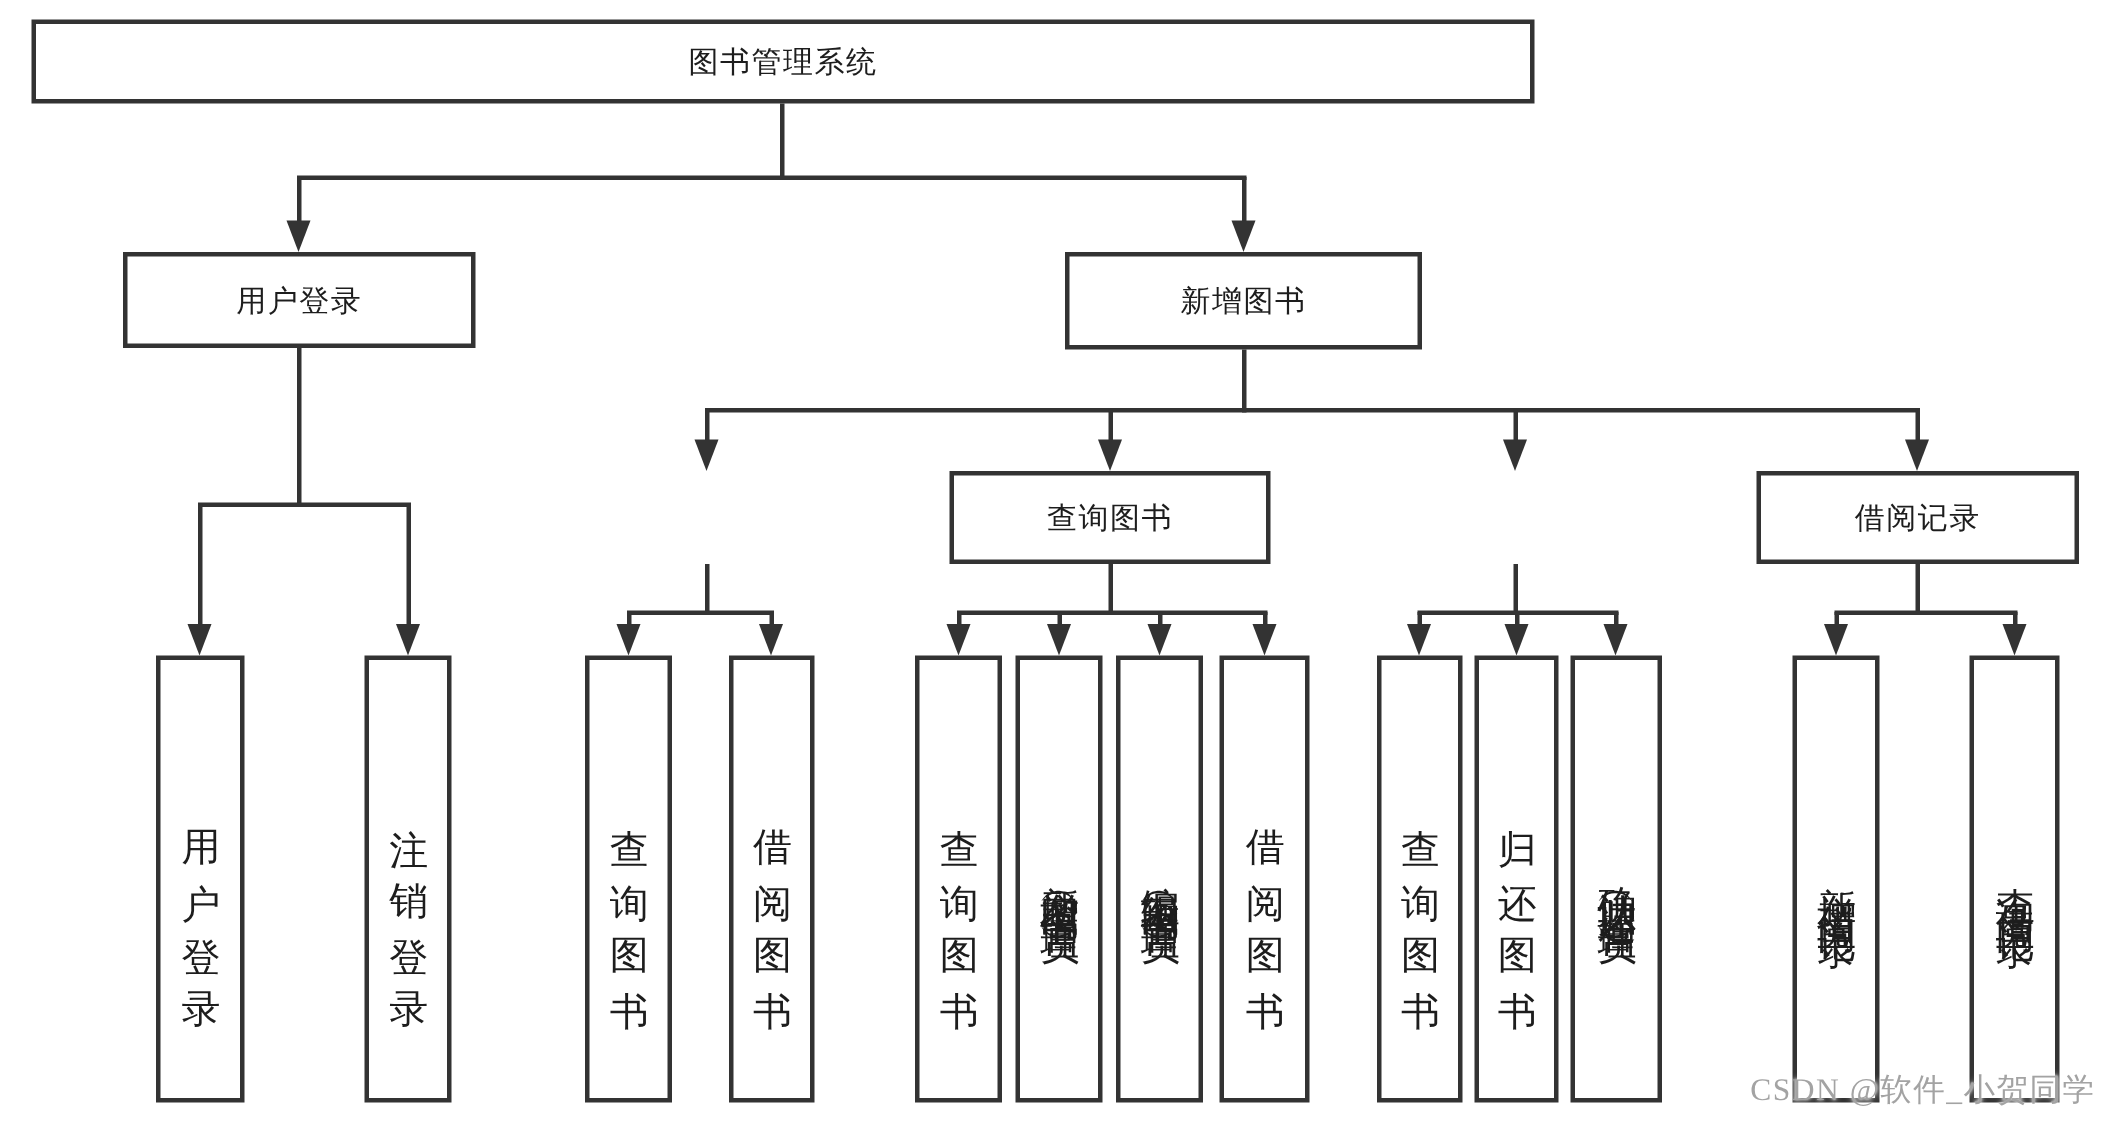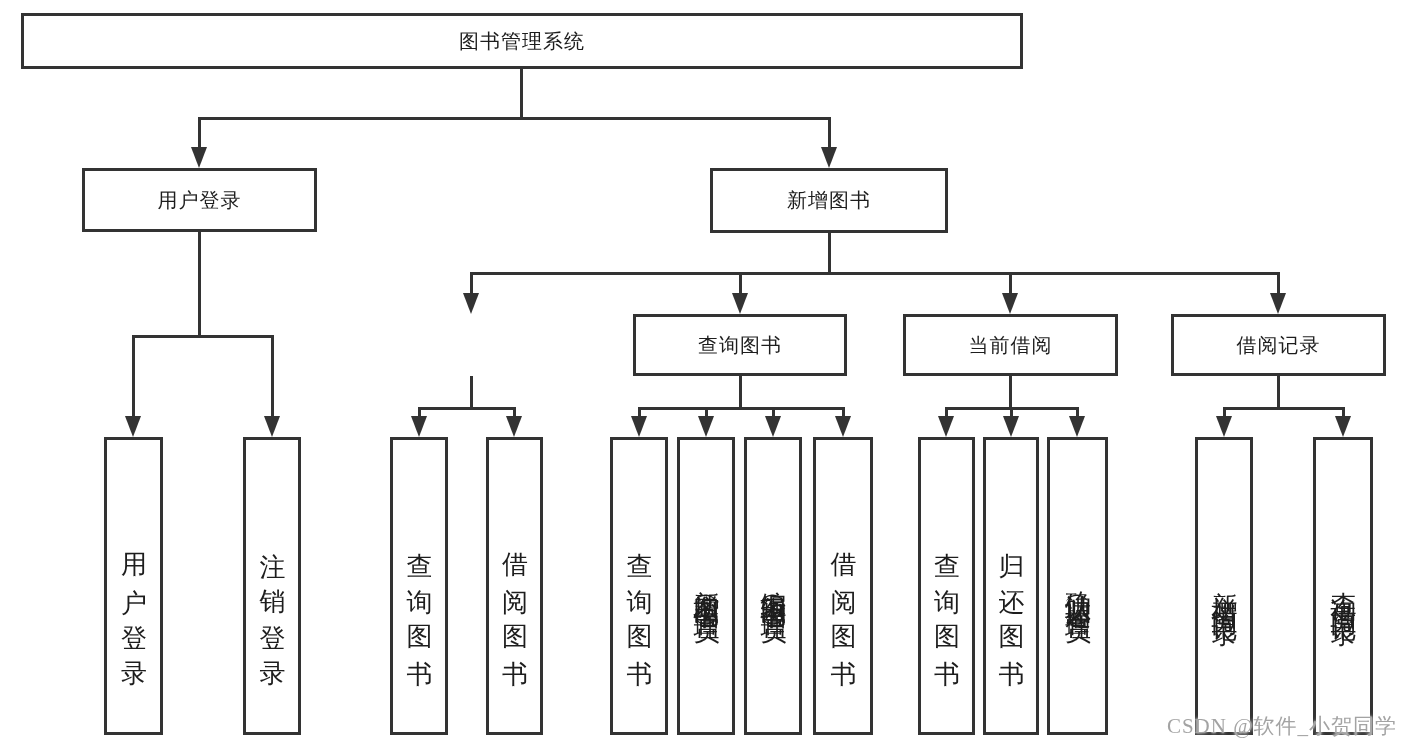--- a/index.html
+++ b/index.html
@@ -67,23 +67,20 @@
 
   <div class="hbox" style="left:82px;top:168px;width:235px;height:64px;">
     <span>用户登录</span>
   </div>
   <div class="hbox" style="left:710px;top:168px;width:238px;height:65px;">
     <span>新增图书</span>
   </div>
 
   <div class="hbox" style="left:633px;top:314px;width:214px;height:62px;">
     <span>查询图书</span>
-  </div>
-  <div class="hbox" style="left:903px;top:314px;width:215px;height:62px;">
-    <span>当前借阅</span>
   </div>
   <div class="hbox" style="left:1171px;top:314px;width:215px;height:62px;">
     <span>借阅记录</span>
   </div>
 
   <div class="vbox" style="left:104px;top:437px;width:59px;height:298px;">
     <span class="vtext chars4">用户登录</span>
   </div>
   <div class="vbox" style="left:243px;top:437px;width:58px;height:298px;">
     <span class="vtext chars4">注销登录</span>

